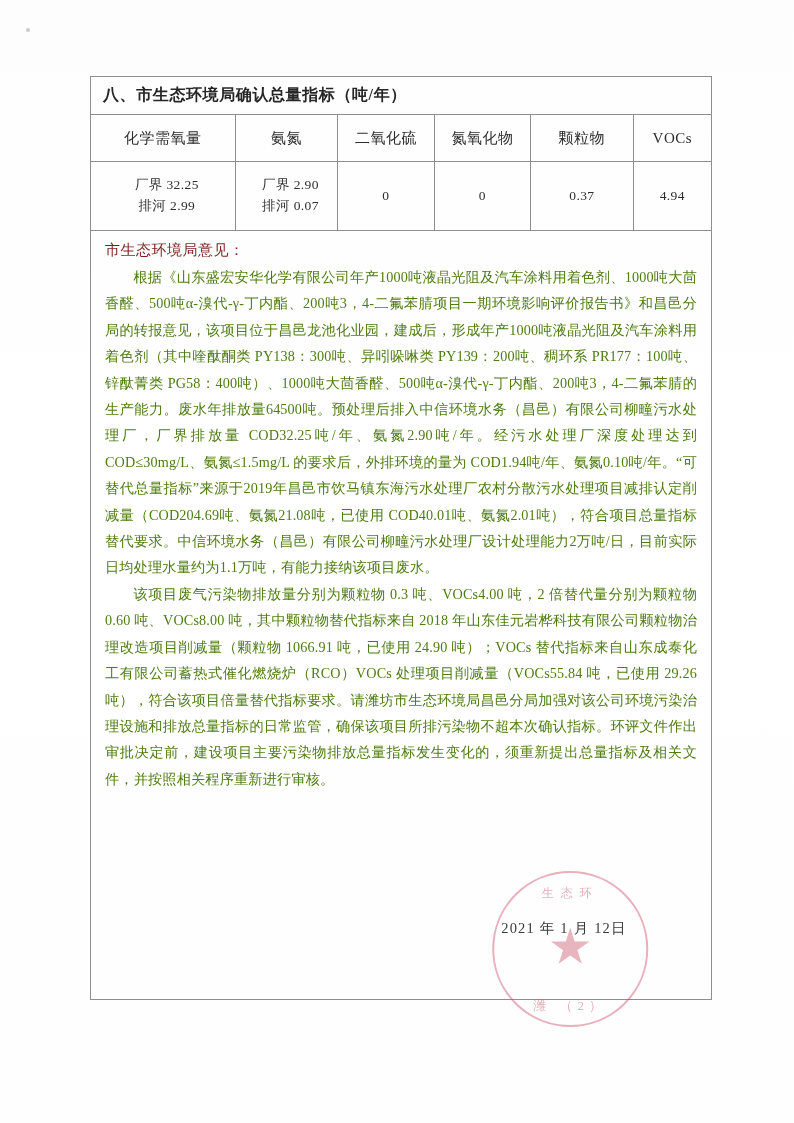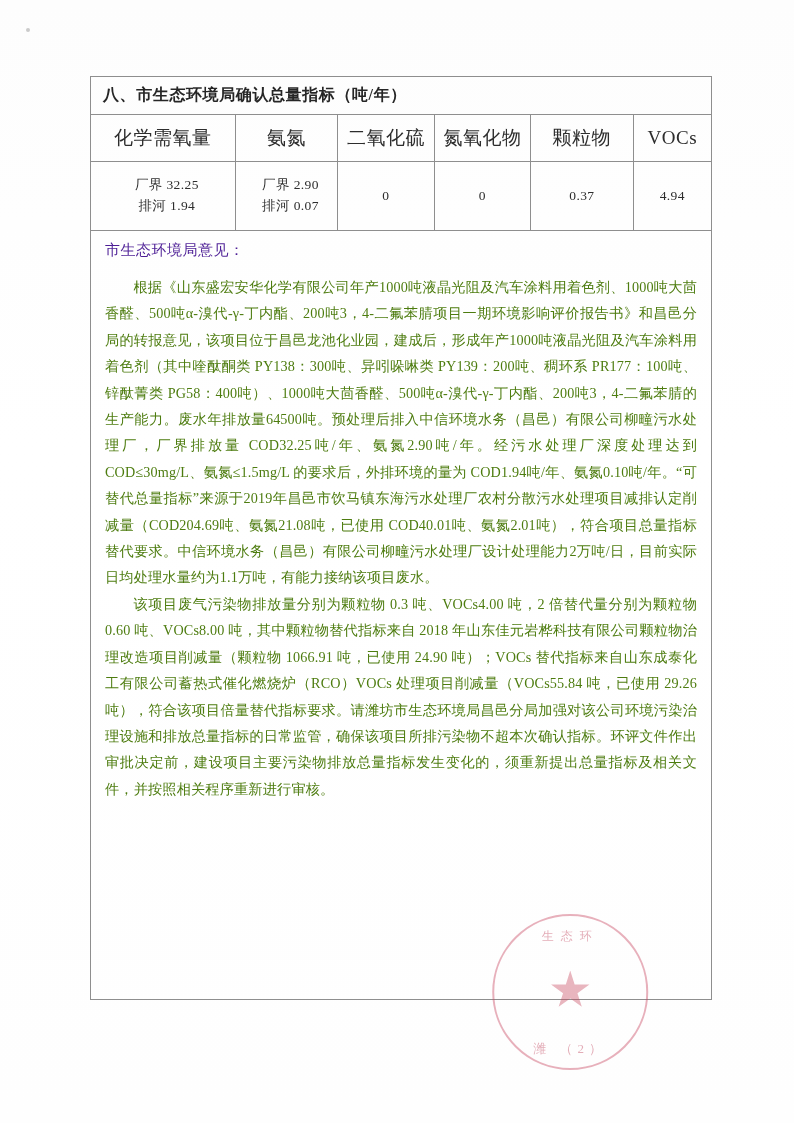--- a/index.html
+++ b/index.html
@@ -71,59 +71,59 @@
     border-bottom: 1px solid #8e8e8e;
     text-align: center;
     vertical-align: middle;
     color: #2d2d2d;
   }
   .indicator-table th:last-child,
   .indicator-table td:last-child { border-right: none; }
 
   .indicator-table thead th {
     height: 44px;
-    font-size: 19px;
+    font-size: 15px;
     font-weight: normal;
     letter-spacing: .5px;
   }
   .indicator-table tbody td {
     height: 66px;
     font-size: 13.5px;
     letter-spacing: .4px;
   }
   .cell-stack { line-height: 1.55; margin-left: 8px; }
   .cell-stack span { display: block; }
 
   
   .opinion-body {
     padding: 10px 14px 0 14px;
     box-sizing: border-box;
   }
   .opinion-label {
     font-size: 15px;
     letter-spacing: .5px;
-    margin-bottom: 14px;
-    color: #4c1d95;
+    margin-bottom: 4px;
+    color: #7f1d1d;
   }
   .opinion-para {
     font-size: 14.2px;
     line-height: 26.4px;
     text-align: justify;
     text-justify: inter-ideograph;
     text-indent: 2em;
     letter-spacing: .15px;
     margin: 0;
     color: #4d7c0f;
   }
 
   
   .signature-block {
     position: absolute;
     right: 42px;
-    bottom: 41px;
+    bottom: 58px;
     width: 210px;
     text-align: center;
   }
   .sig-line {
     font-size: 14.5px;
     letter-spacing: 1.2px;
     line-height: 26px;
     color: #3a3a3a;
     position: relative;
     z-index: 3;
@@ -181,21 +181,21 @@
         <th style="width:15.5%">氮氧化物</th>
         <th style="width:16.5%">颗粒物</th>
         <th style="width:12.5%">VOCs</th>
       </tr>
     </thead>
     <tbody>
       <tr>
         <td>
           <div class="cell-stack">
             <span>厂界 32.25</span>
-            <span>排河 1.94</span>
+            <span>排河 2.99</span>
           </div>
         </td>
         <td>
           <div class="cell-stack">
             <span>厂界 2.90</span>
             <span>排河 0.07</span>
           </div>
         </td>
         <td>0</td>
         <td>0</td>
@@ -210,15 +210,16 @@
     <p class="opinion-para">根据《山东盛宏安华化学有限公司年产1000吨液晶光阻及汽车涂料用着色剂、1000吨大茴香醛、500吨α-溴代-γ-丁内酯、200吨3，4-二氟苯腈项目一期环境影响评价报告书》和昌邑分局的转报意见，该项目位于昌邑龙池化业园，建成后，形成年产1000吨液晶光阻及汽车涂料用着色剂（其中喹酞酮类 PY138：300吨、异吲哚啉类 PY139：200吨、稠环系 PR177：100吨、锌酞菁类 PG58：400吨）、1000吨大茴香醛、500吨α-溴代-γ-丁内酯、200吨3，4-二氟苯腈的生产能力。废水年排放量64500吨。预处理后排入中信环境水务（昌邑）有限公司柳疃污水处理厂，厂界排放量 COD32.25吨/年、氨氮2.90吨/年。经污水处理厂深度处理达到 COD≤30mg/L、氨氮≤1.5mg/L 的要求后，外排环境的量为 COD1.94吨/年、氨氮0.10吨/年。“可替代总量指标”来源于2019年昌邑市饮马镇东海污水处理厂农村分散污水处理项目减排认定削减量（COD204.69吨、氨氮21.08吨，已使用 COD40.01吨、氨氮2.01吨），符合项目总量指标替代要求。中信环境水务（昌邑）有限公司柳疃污水处理厂设计处理能力2万吨/日，目前实际日均处理水量约为1.1万吨，有能力接纳该项目废水。</p>
     <p class="opinion-para">该项目废气污染物排放量分别为颗粒物 0.3 吨、VOCs4.00 吨，2 倍替代量分别为颗粒物 0.60 吨、VOCs8.00 吨，其中颗粒物替代指标来自 2018 年山东佳元岩桦科技有限公司颗粒物治理改造项目削减量（颗粒物 1066.91 吨，已使用 24.90 吨）；VOCs 替代指标来自山东成泰化工有限公司蓄热式催化燃烧炉（RCO）VOCs 处理项目削减量（VOCs55.84 吨，已使用 29.26 吨），符合该项目倍量替代指标要求。请潍坊市生态环境局昌邑分局加强对该公司环境污染治理设施和排放总量指标的日常监管，确保该项目所排污染物不超本次确认指标。环评文件作出审批决定前，建设项目主要污染物排放总量指标发生变化的，须重新提出总量指标及相关文件，并按照相关程序重新进行审核。</p>
   </div>
 
   <div class="signature-block">
     <div class="seal">
       <div class="seal-arc-top">生态环</div>
       <div class="seal-star"></div>
       <div class="seal-arc-bottom">潍 （2）</div>
     </div>
+    <div class="sig-line">2021 年 1 月 12日</div>
   </div>
 
 </div>
 
 </body></html>

